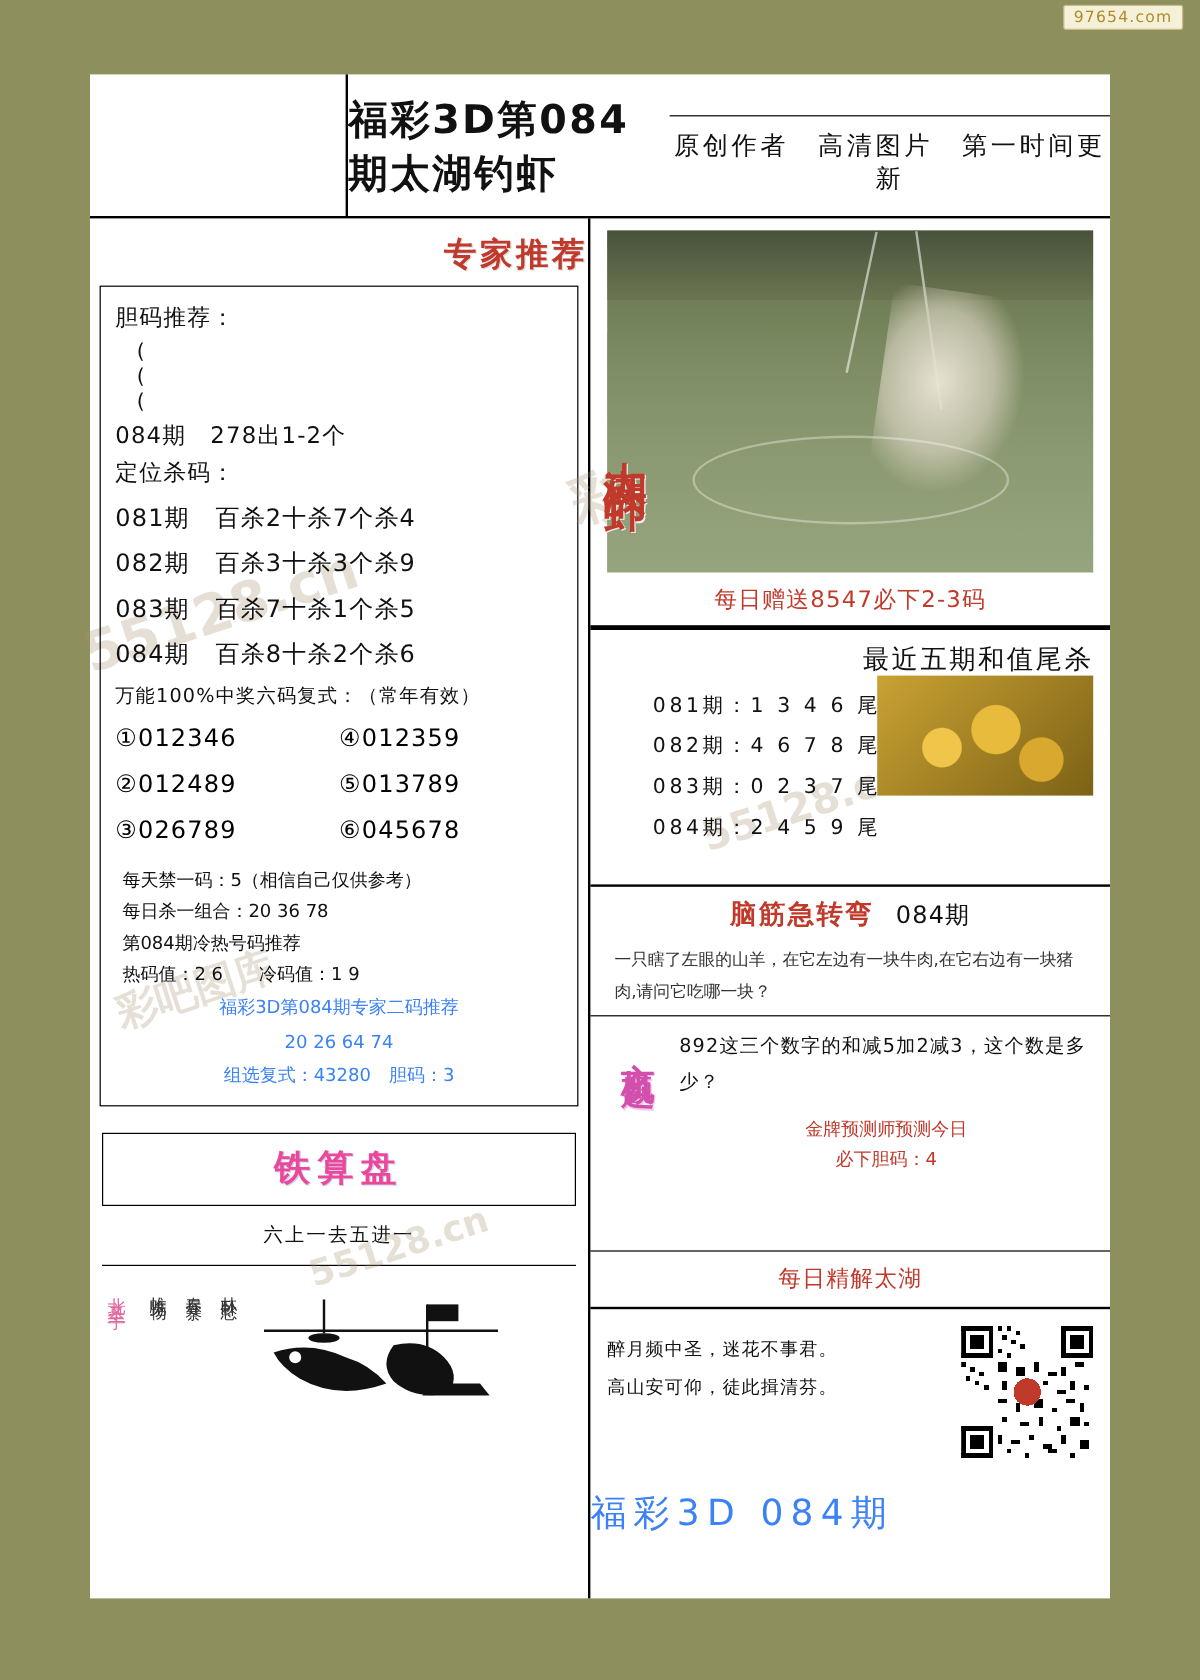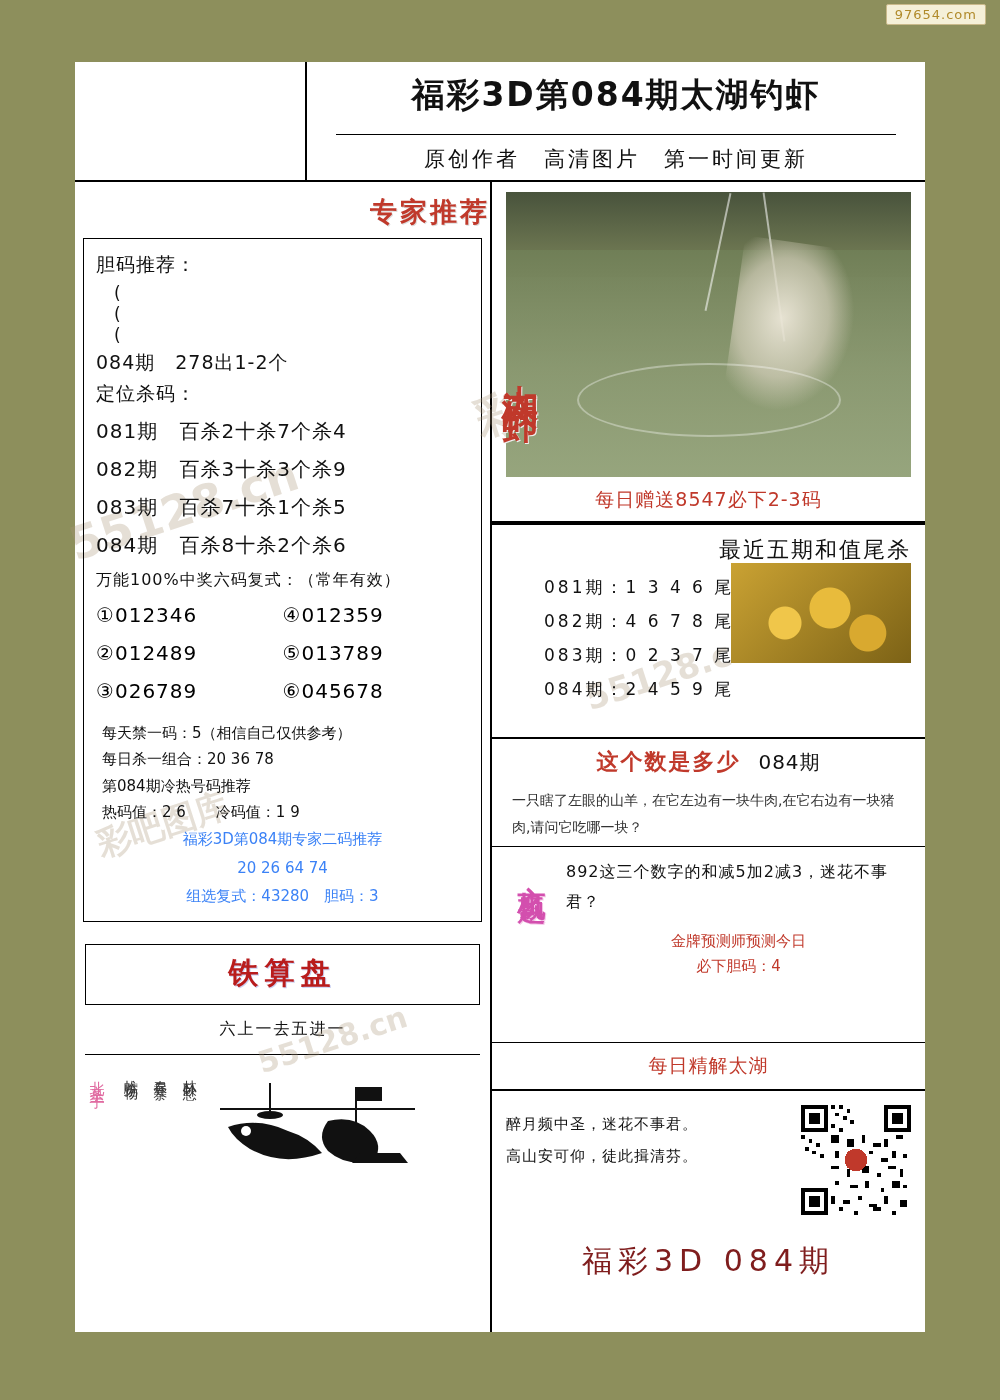--- a/index.html
+++ b/index.html
@@ -18,21 +18,21 @@
   }
   .page{
     position:absolute;left:75px;top:62px;width:850px;height:1270px;
     background:#ffffff;
   }
   
   .header{
     display:flex;height:118px;border-bottom:2px solid #000;
   }
   .header-left{width:230px;border-right:2px solid #000;}
-  .header-right{flex:1;display:flex;flex-direction:column;align-items:center;justify-content:center;}
+  .header-right{flex:1;display:flex;flex-direction:row;align-items:center;justify-content:center;}
   .title{
     font-size:33px;font-weight:bold;letter-spacing:2px;color:#111;
     font-family:"DejaVu Sans",sans-serif;margin-top:4px;
   }
   .subtitle{
     font-size:21px;color:#111;letter-spacing:3px;margin-top:16px;
     border-top:1px solid #000;padding-top:10px;width:560px;text-align:center;
   }
   
   .body{display:flex;height:1150px;}
@@ -60,21 +60,21 @@
   .mid-note{font-size:15px;line-height:1.75;margin-top:10px;color:#111;}
   .mid-note .indent{padding-left:6px;}
   .two-code{
     text-align:center;font-size:15px;line-height:1.9;color:#3b82f6;
   }
   .abacus-title{
     margin:22px 10px 0 10px;border:1px solid #000;text-align:center;
     padding:8px 0 10px 0;
   }
   .abacus-title span{
-    font-size:30px;font-weight:bold;color:#b91c1c;letter-spacing:6px;
+    font-size:30px;font-weight:bold;color:#ec4899;letter-spacing:6px;
     text-shadow:1px 1px 0 #c9d0f2;
     text-align:center;
   }
   .abacus-sub{
     text-align:center;font-size:16px;margin-top:14px;letter-spacing:2px;color:#111;
     border-bottom:1px solid #000;padding-bottom:14px;margin-left:10px;margin-right:10px;
   }
   .bj-row{display:flex;margin-top:14px;padding-left:12px;}
   .bj-v{
     writing-mode:vertical-rl;font-size:15px;color:#e06aa0;letter-spacing:4px;
@@ -155,21 +155,21 @@
   .xuan-gold1{color:#c0392b;font-size:15px;margin-top:16px;text-align:center;}
   .xuan-gold2{color:#c0392b;font-size:15px;margin-top:6px;text-align:center;}
   .daily{
     text-align:center;color:#c0392b;font-size:19px;padding:10px 0 10px 0;
     border-bottom:2px solid #000;letter-spacing:1px;
   }
   .bottom-right{display:flex;padding:14px 14px 0 14px;}
   .poem{font-size:15px;color:#111;line-height:2.1;letter-spacing:1px;flex:1;padding-top:4px;}
   .qr{width:110px;height:110px;position:relative;background:#fff;}
   .footer-title{
-    text-align:center;font-size:30px;letter-spacing:6px;color:#7f1d1d;margin-top:26px;
+    text-align:left;font-size:30px;letter-spacing:6px;color:#3b82f6;margin-top:26px;
   }
   
   .wm{
     position:absolute;color:rgba(170,150,120,.30);font-weight:bold;
     pointer-events:none;user-select:none;white-space:nowrap;
   }
   .wm.a{font-size:46px;transform:rotate(-18deg);}
   .wm.b{font-size:34px;transform:rotate(-18deg);}
   .wm.c{font-size:30px;transform:rotate(-18deg);}
 </style>
@@ -294,30 +294,30 @@
         <div class="five-title">最近五期和值尾杀</div>
         <div class="gold"></div>
         <div class="five-row">081期：1 3 4 6 尾</div>
         <div class="five-row">082期：4 6 7 8 尾</div>
         <div class="five-row">083期：0 2 3 7 尾</div>
         <div class="five-row">084期：2 4 5 9 尾</div>
       </div>
 
       <div class="brain">
         <div class="brain-head">
-          <span class="brain-title">这个数是多少</span>
+          <span class="brain-title">脑筋急转弯</span>
           <span class="brain-qi">084期</span>
         </div>
         <div class="brain-q">一只瞎了左眼的山羊，在它左边有一块牛肉,在它右边有一块猪肉,请问它吃哪一块？</div>
       </div>
 
       <div class="xuan">
         <div class="xuan-v">玄机题</div>
         <div class="xuan-body">
-          <div class="xuan-q">892这三个数字的和减5加2减3，迷花不事君？</div>
+          <div class="xuan-q">892这三个数字的和减5加2减3，这个数是多少？</div>
           <div class="xuan-gold1">金牌预测师预测今日</div>
           <div class="xuan-gold2">必下胆码：4</div>
         </div>
       </div>
 
       <div class="daily">每日精解太湖</div>
 
       <div class="bottom-right">
         <div class="poem">
           <div>醉月频中圣，迷花不事君。</div>

